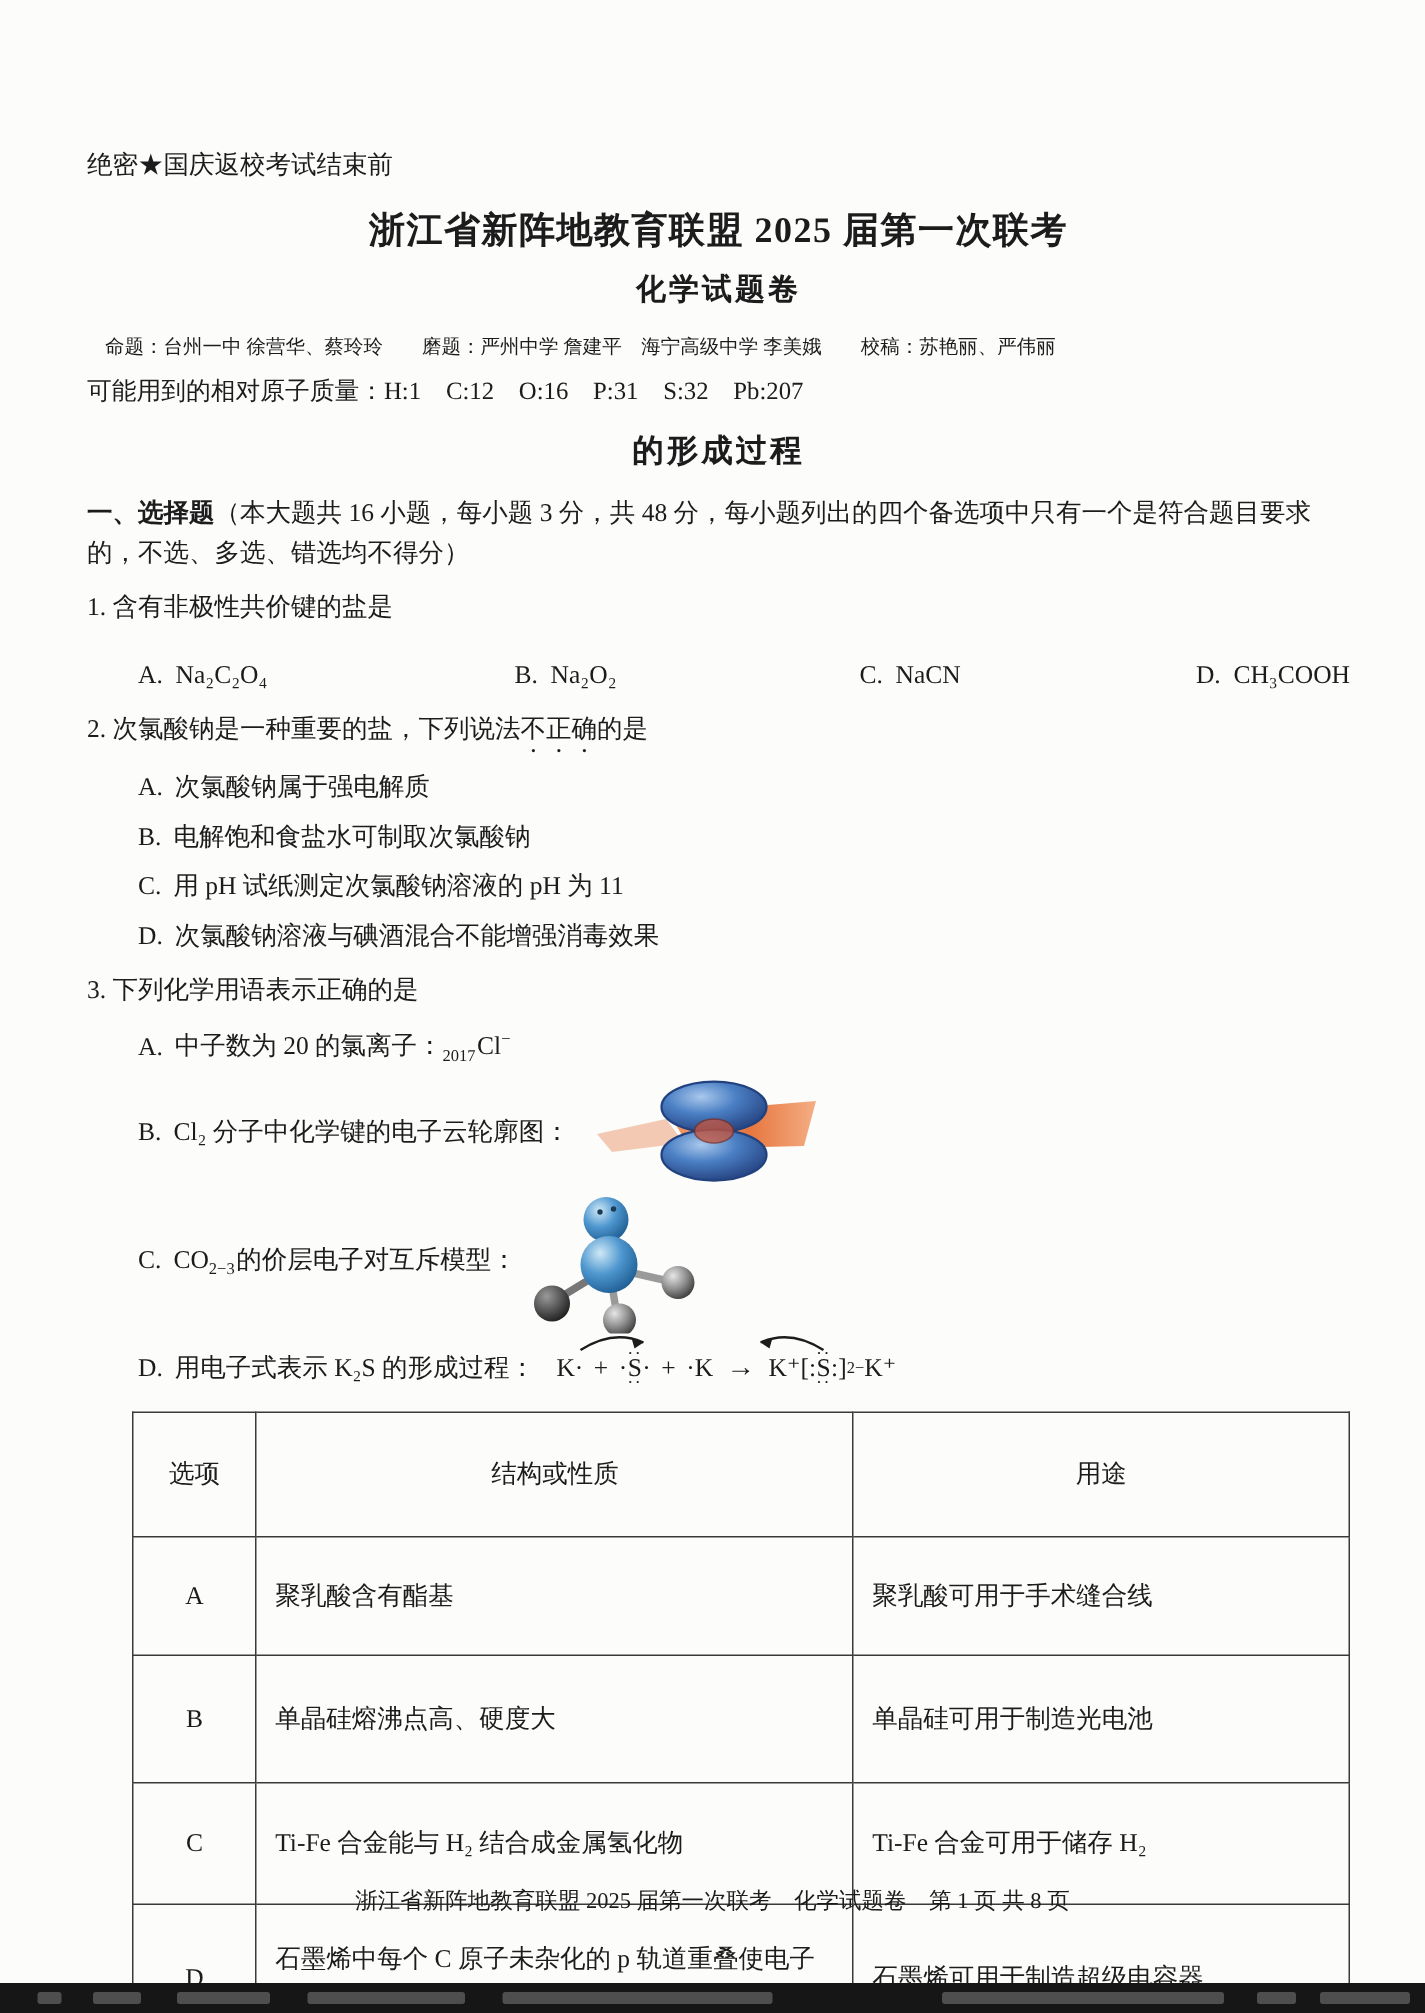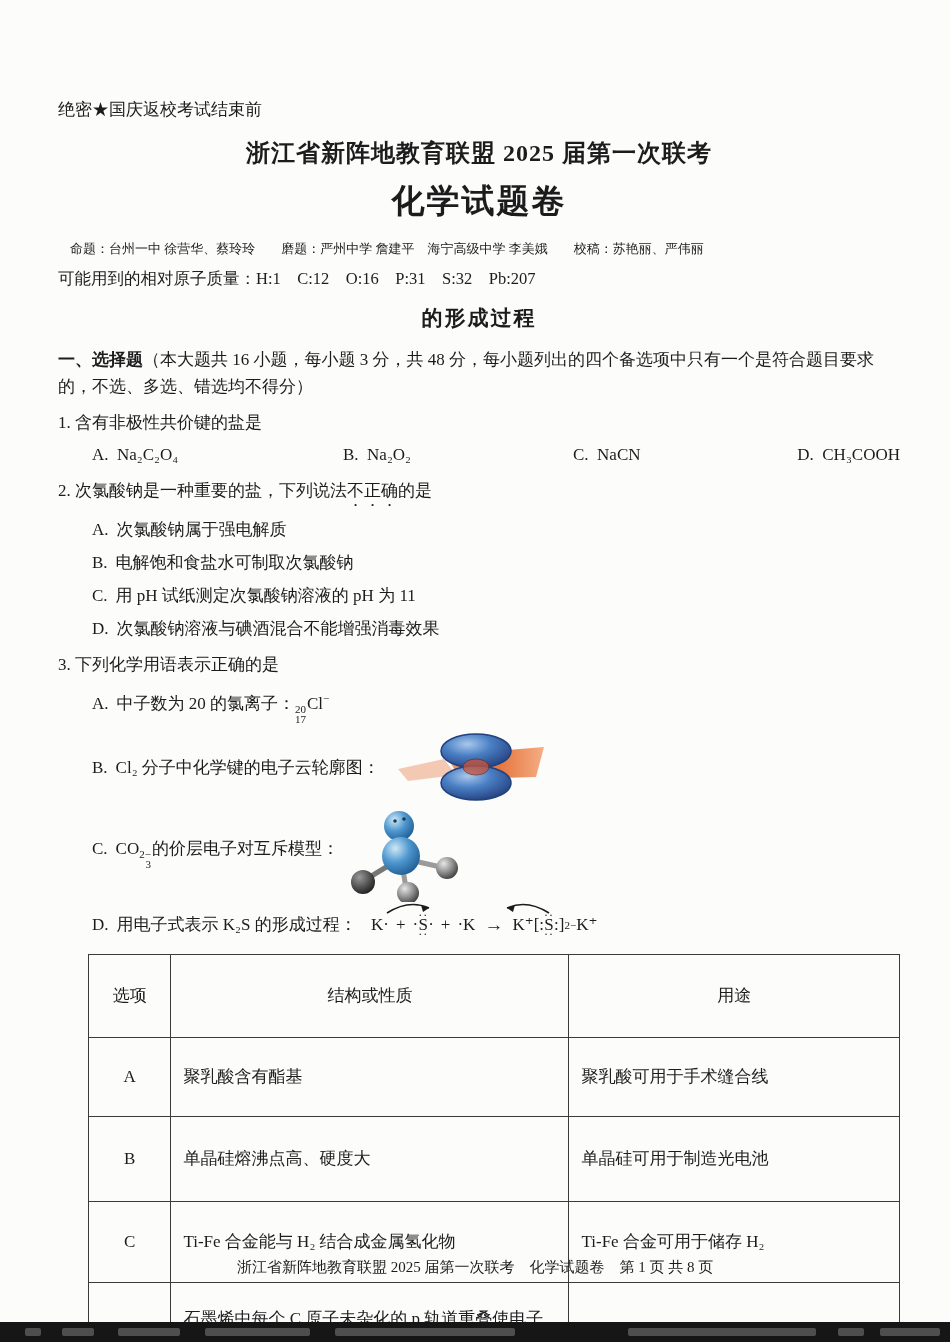--- a/index.html
+++ b/index.html
@@ -5,41 +5,41 @@
   html,body{margin:0;padding:0;background:#e9e9e9;}
   .page{
     position:relative;width:950px;height:1342px;margin:0 auto;
     background:#fcfcfb;overflow:hidden;
     font-family:"Liberation Serif","DejaVu Serif",serif;
     color:#1c1c1c;
   }
   .inner{position:absolute;left:58px;right:50px;top:0;}
   .secrecy{margin-top:98px;font-size:17px;}
   .league-title{margin-top:16px;text-align:center;font-size:24px;font-weight:bold;letter-spacing:1px;}
-  .paper-title{margin-top:10px;text-align:center;font-size:33px;font-weight:bold;letter-spacing:2px;}
+  .paper-title{margin-top:10px;text-align:center;font-size:20px;font-weight:bold;letter-spacing:2px;}
   .authors{margin-top:16px;font-size:13px;margin-left:12px;}
   .masses{margin-top:10px;font-size:16.5px;}
   .section-title{margin-top:14px;text-align:center;font-size:21px;font-weight:bold;letter-spacing:2px;}
   .instruction{margin-top:14px;font-size:17px;line-height:27px;text-indent:0;}
   .instruction .bold{font-weight:bold;}
   .q{font-size:17px;line-height:26px;}
   .q-stem{margin-top:10px;}
-  .opt-row{display:flex;margin-top:6px;padding-left:34px;gap:43px;}
+  .opt-row{display:flex;margin-top:19px;padding-left:34px;gap:43px;}
   .opt-row .opt{white-space:nowrap;}
   .opt-row .w1{width:218px;}
   .opt-row .w2{width:196px;}
   .opt-row .w3{width:190px;}
   .opt-list{padding-left:34px;}
   .opt-line{margin-top:7px;line-height:26px;}
   .opt-label{margin-right:8px;}
   .emph{text-emphasis:filled dot #1c1c1c;-webkit-text-emphasis:filled dot #1c1c1c;
         text-emphasis-position:under right;-webkit-text-emphasis-position:under;}
   sub,sup{font-size:11px;}
   
-  .stack{display:inline-flex;flex-direction:column;align-items:flex-end;vertical-align:-4px;
+  .stack{display:inline-flex;flex-direction:row;align-items:flex-end;vertical-align:-4px;
          font-size:11px;line-height:10px;margin-right:1px;}
   .stack.left{align-items:flex-start;}
   
   .img-line{display:flex;align-items:center;margin-top:7px;}
   .img-line .txt{white-space:nowrap;}
   .bimg-wrap{position:relative;width:170px;height:74px;margin-left:6px;}
   .cimg-wrap{position:relative;width:110px;height:96px;margin-left:10px;margin-top:-6px;margin-bottom:-8px;}
   
   .eformula{position:relative;display:inline-flex;align-items:center;margin-left:10px;white-space:nowrap;font-size:17px;}
   .eformula .gap{margin:0 7px;}

